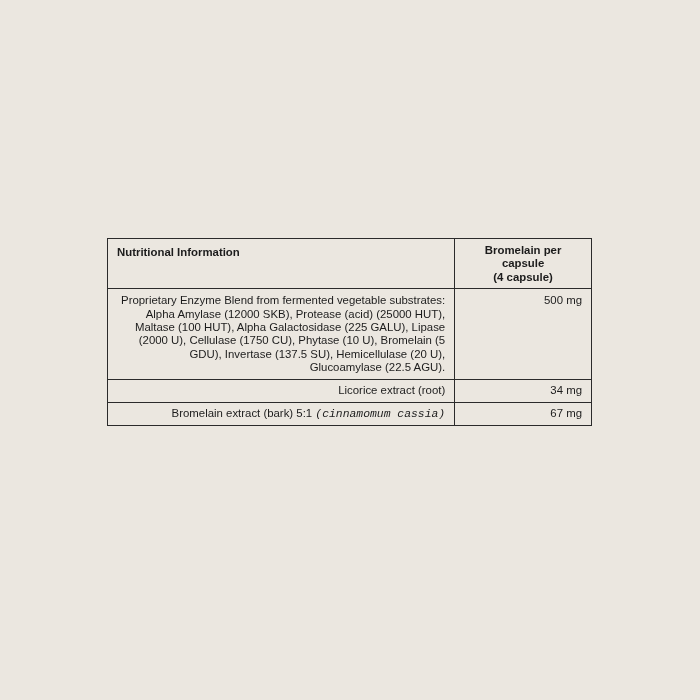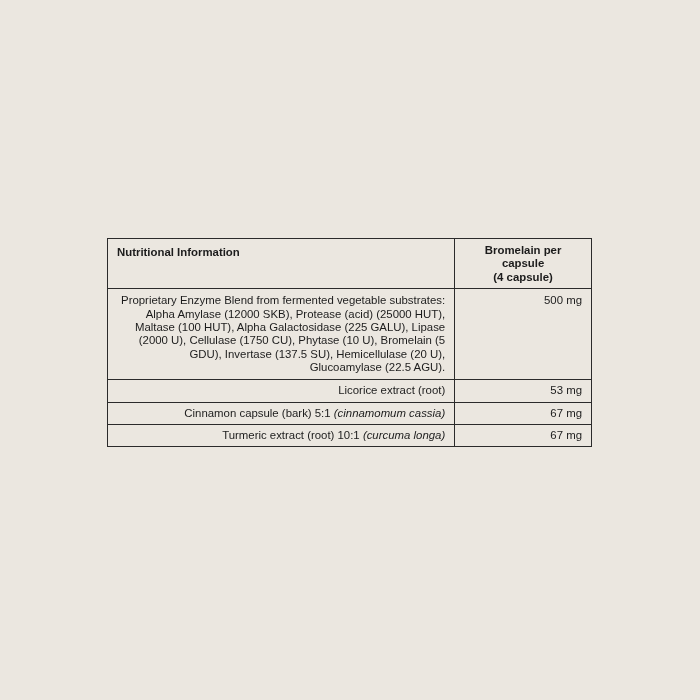--- a/index.html
+++ b/index.html
@@ -46,21 +46,21 @@
   }
   .cell-inner {
     padding: 5px 9px 4px 9px;
   }
   .head-name .cell-inner { padding-top: 7px; }
   .head-qty .cell-inner { padding-top: 5px; line-height: 13.4px; }
   .row-blend td { height: 90px; text-align: right; }
   .row-blend .cell-inner { padding-top: 5px; }
   .row-simple td { height: 21px; }
   .row-simple .cell-inner { padding-top: 4px; text-align: right; }
-  .latin { font-style: italic; }
+  .latin { font-style: italic; font-family: Liberation Mono, monospace; }
 </style>
 </head>
 <body>
 
 <table class="nutri-table">
   <thead>
     <tr>
       <th class="col-name head-name">
         <div class="cell-inner">Nutritional Information</div>
       </th>
@@ -83,37 +83,27 @@
         <div class="cell-inner">500 mg</div>
       </td>
     </tr>
     <tr class="row-simple">
       <td class="col-name">
         <div class="cell-inner">
           <span>Licorice extract (root)</span>
         </div>
       </td>
       <td class="col-qty">
-        <div class="cell-inner">53 mg</div>
+        <div class="cell-inner">34 mg</div>
       </td>
     </tr>
     <tr class="row-simple">
       <td class="col-name">
         <div class="cell-inner">
-          <span>Cinnamon capsule (bark) 5:1 </span><span class="latin">(cinnamomum cassia)</span>
-        </div>
-      </td>
-      <td class="col-qty">
-        <div class="cell-inner">67 mg</div>
-      </td>
-    </tr>
-    <tr class="row-simple">
-      <td class="col-name">
-        <div class="cell-inner">
-          <span>Turmeric extract (root) 10:1 </span><span class="latin">(curcuma longa)</span>
+          <span>Bromelain extract (bark) 5:1 </span><span class="latin">(cinnamomum cassia)</span>
         </div>
       </td>
       <td class="col-qty">
         <div class="cell-inner">67 mg</div>
       </td>
     </tr>
   </tbody>
 </table>
 
 </body></html>

